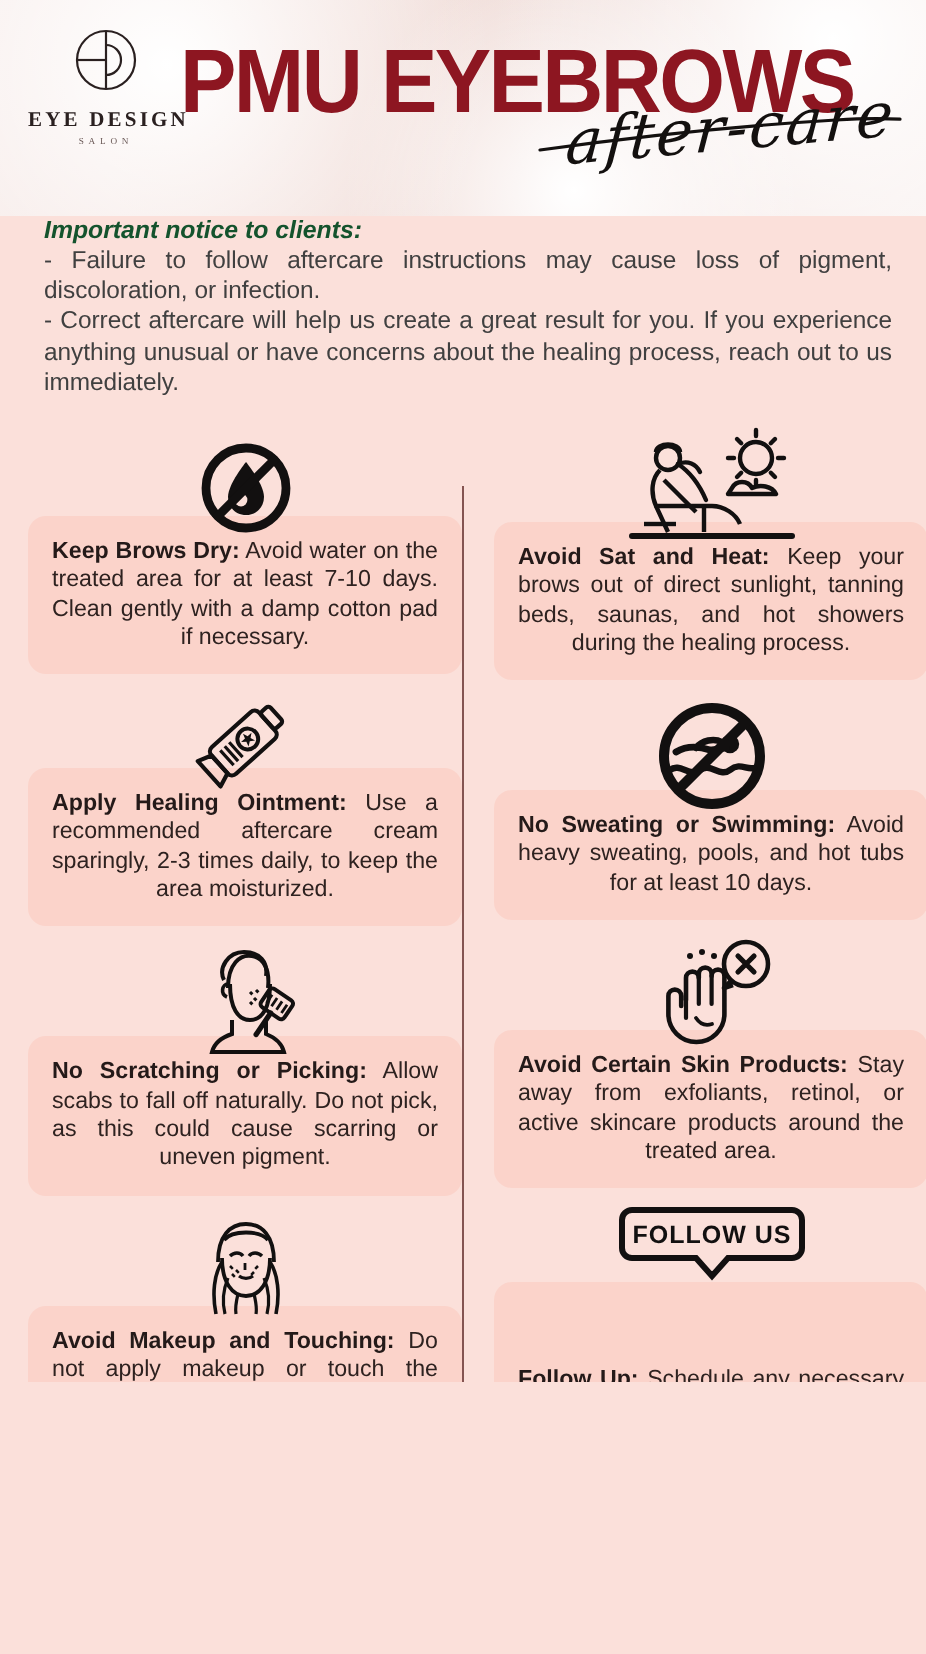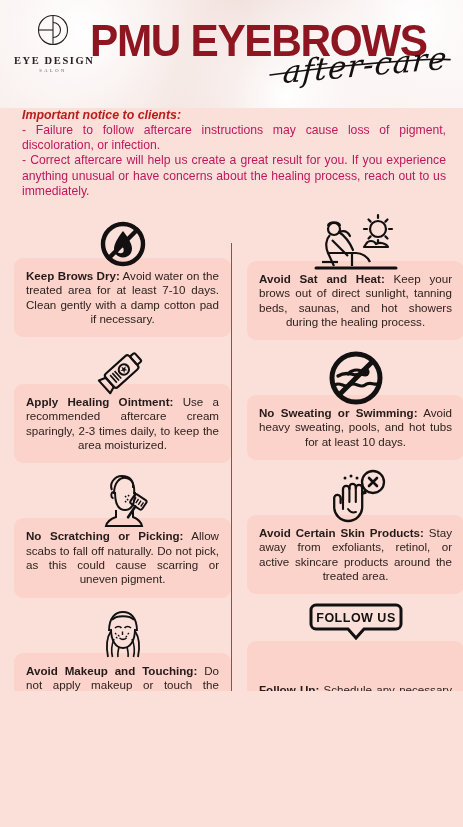--- a/index.html
+++ b/index.html
@@ -53,25 +53,25 @@
   }
   .title-swoosh{position:absolute;left:268px;top:58px;}
 
   
   .notice{
     position:absolute;left:22px;top:108px;width:424px;
     color:#231b1a;
   }
   .notice-title{
     font-weight:700;font-style:italic;font-size:12.4px;
-    margin-bottom:1px;color:#b91c1c;
+    margin-bottom:1px;color:#14532d;
   }
   .notice-line{
     font-size:12.2px;line-height:15.2px;text-align:justify;
-    color:#be185d;
+    color:#404040;
   }
 
   
   .divider{
     position:absolute;left:231px;top:243px;width:1.4px;height:538px;
     background:#6e3b38;opacity:.85;
   }
   .col{position:absolute;width:217px;}
   .col-left{left:14px;top:218px;}
   .col-right{left:247px;top:213px;}

